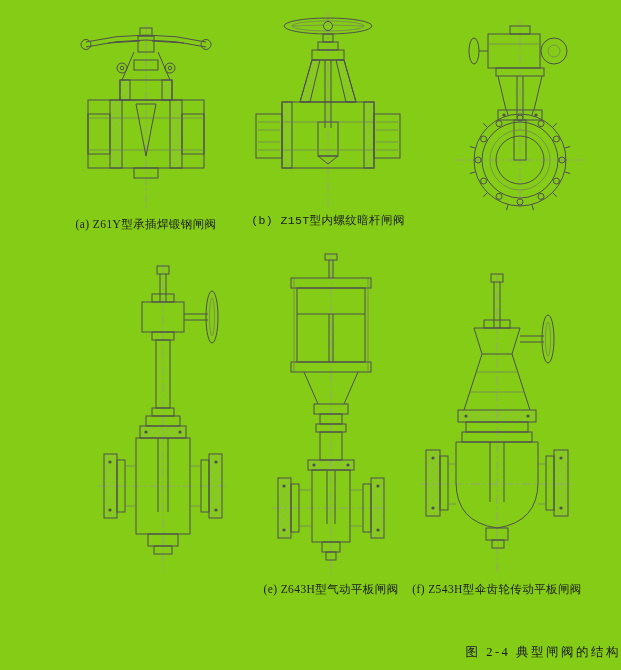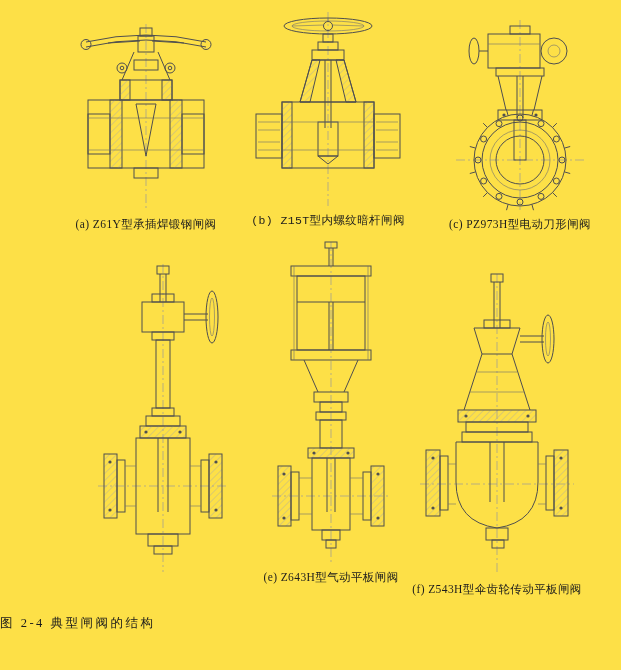--- a/index.html
+++ b/index.html
@@ -1,21 +1,21 @@
 <!DOCTYPE html>
 <html><head>
 <meta charset="utf-8">
 <style>
   * { margin:0; padding:0; box-sizing:border-box; }
   html,body { width:621px; height:670px; }
   body { background:#fdfdfb; font-family:"Liberation Serif","DejaVu Serif",serif; }
-  .page { position:relative; width:621px; height:670px; background:#fde047; overflow:hidden; }
+  .page { position:relative; width:621px; height:670px; background:#84cc16; overflow:hidden; }
   .fig { position:absolute; display:flex; flex-direction:column; align-items:center; }
   .fig-caption { margin-top:5px; font-size:11.5px; color:#1c1c1c; white-space:nowrap; letter-spacing:.4px; }
-  .main-caption { position:absolute; left:0; right:0; top:615px; text-align:left;
+  .main-caption { position:absolute; left:0; right:0; top:644px; text-align:right;
                   font-size:12.5px; letter-spacing:2.5px; color:#1b1b1b; }
   .drawing * { fill:none; stroke:#4f4f4f; stroke-width:1; }
   .drawing .hatch { fill:url(#hatchp); }
   .drawing .cl   { stroke:#9a9a9a; stroke-width:.7; stroke-dasharray:9 3 2 3; }
   .drawing .thin { stroke-width:.6; stroke:#6f6f6f; }
   .drawing .dot  { fill:#4f4f4f; stroke:none; }
 </style>
 </head>
 <body>
 
@@ -157,21 +157,20 @@
       <line x1="76.1" y1="186.4" x2="74.5" y2="192.2"></line>
       <line x1="55.5" y1="174.5" x2="51.2" y2="178.8"></line>
       <line x1="43.6" y1="153.9" x2="37.8" y2="155.5"></line>
       <line x1="43.6" y1="130.1" x2="37.8" y2="128.5"></line>
       <line x1="55.5" y1="109.5" x2="51.2" y2="105.2"></line>
       <line x1="76.1" y1="97.6" x2="74.5" y2="91.8"></line>
       <line x1="99.9" y1="97.6" x2="101.5" y2="91.8"></line>
       <line x1="120.5" y1="109.5" x2="124.8" y2="105.2"></line>
       <line x1="132.4" y1="130.1" x2="138.2" y2="128.5"></line>
     </svg>
-    <div class="fig-caption">(c) PZ973H型电动刀形闸阀</div>
   </div>
 
   <div class="fig" style="left:68px; top:262px; width:190px;">
     <svg class="drawing" width="190" height="312" viewBox="0 0 190 312">
       <line class="cl" x1="95" y1="2" x2="95" y2="310"></line>
       <line class="cl" x1="30" y1="224" x2="160" y2="224"></line>
 
       <rect x="89" y="4" width="12" height="8"></rect>
       <line x1="92" y1="12" x2="92" y2="40"></line>
       <line x1="98" y1="12" x2="98" y2="40"></line>
@@ -207,21 +206,21 @@
       <circle class="dot" cx="42" cy="200" r="1.6"></circle>
       <circle class="dot" cx="42" cy="248" r="1.6"></circle>
       <circle class="dot" cx="148" cy="200" r="1.6"></circle>
       <circle class="dot" cx="148" cy="248" r="1.6"></circle>
 
       <rect x="80" y="272" width="30" height="12"></rect>
       <rect x="86" y="284" width="18" height="8"></rect>
     </svg>
   </div>
 
-  <div class="fig" style="left:246px; top:240px; width:170px;">
+  <div class="fig" style="left:246px; top:252px; width:170px;">
     <svg class="drawing" width="170" height="325" viewBox="0 0 170 325">
       <line class="cl" x1="85" y1="2" x2="85" y2="322"></line>
       <line class="cl" x1="26" y1="256" x2="144" y2="256"></line>
 
       <rect x="79" y="2" width="12" height="6"></rect>
       <line x1="83" y1="8" x2="83" y2="26"></line>
       <line x1="87" y1="8" x2="87" y2="26"></line>
 
       <rect x="45" y="26" width="80" height="10"></rect>
       <rect x="51" y="36" width="68" height="74"></rect>

